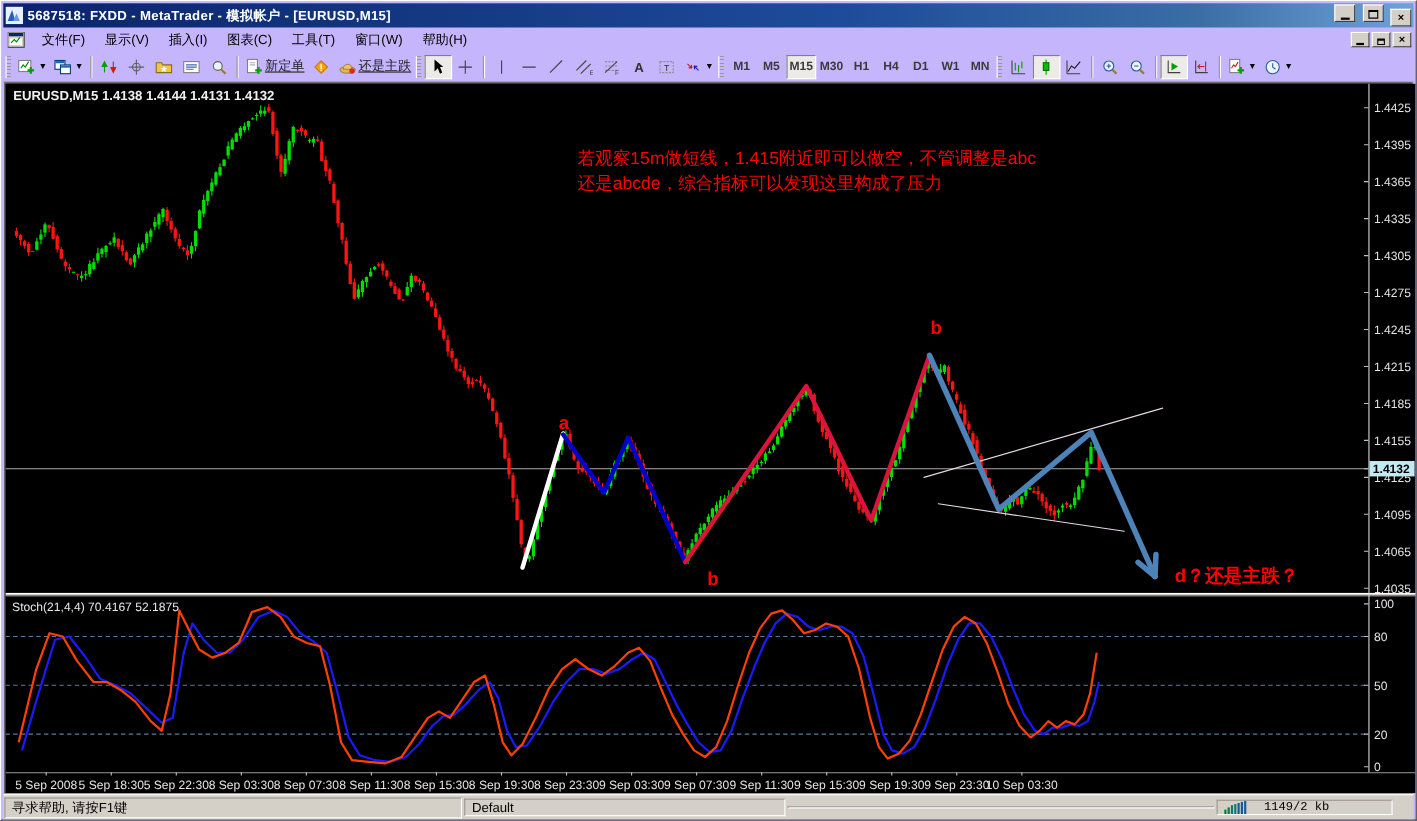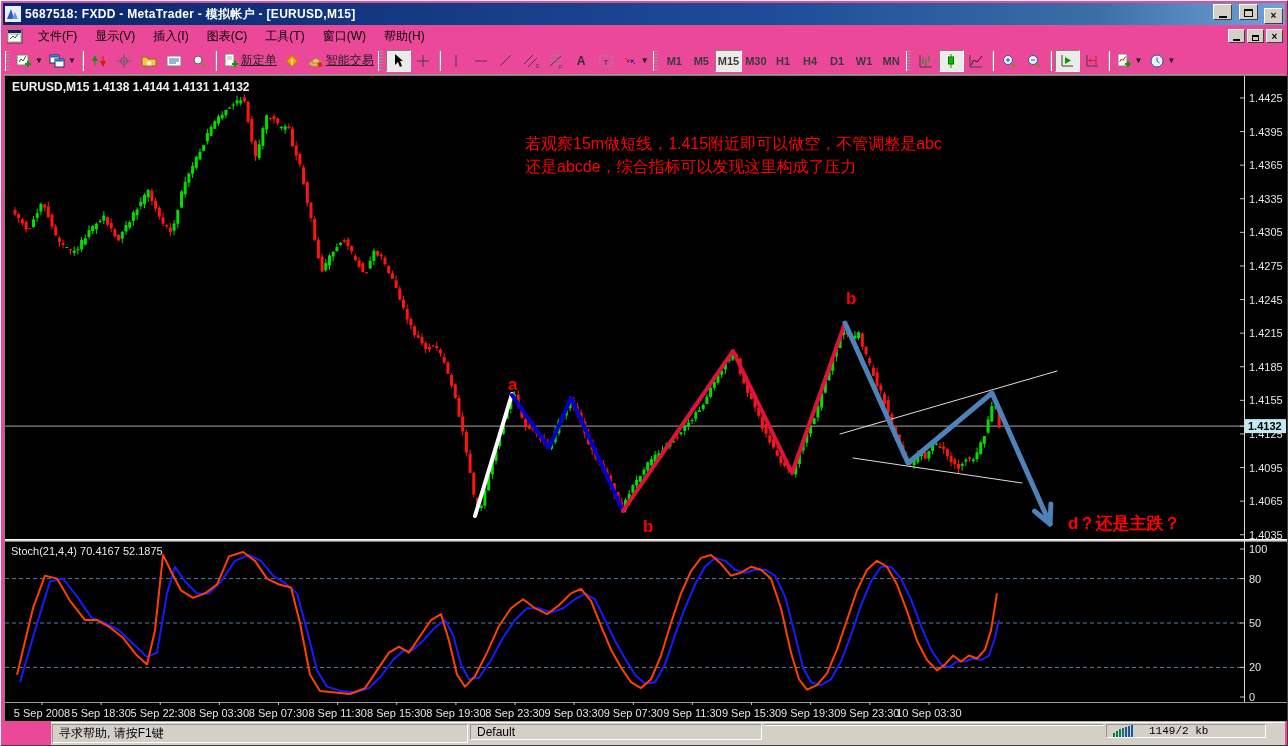--- a/index.html
+++ b/index.html
@@ -1,17 +1,17 @@
 <!DOCTYPE html>
 <html><head>
 <meta charset="utf-8">
 <style>
   html,body{margin:0;padding:0;background:#808080;}
   *{box-sizing:border-box;}
-  .window{position:relative;width:1288px;height:746px;background:#ec4899;padding:2px;
+  .window{position:relative;width:1288px;height:746px;background:#c4b5fd;padding:2px;
           font-family:"Liberation Sans",sans-serif;overflow:hidden;
           border-left:1px solid #fff;border-top:1px solid #fff;border-right:1px solid #404040;border-bottom:1px solid #404040;}
   
   .titlebar{height:22px;display:flex;align-items:center;padding:0 2px;color:#fff;
             background:linear-gradient(90deg,#0A246A 0%,#1E4C9A 60%,#3A6EA5 85%,#6FA3D8 100%);}
   .title-icon{width:16px;height:16px;margin-right:4px;display:inline-flex;align-items:center;justify-content:center;}
   .title-text{font-size:12px;font-weight:bold;flex:1;white-space:nowrap;letter-spacing:0.3px;}
   .winbtn{width:19px;height:16px;margin-left:2px;background:#D4D0C8;border:1px solid;
           border-color:#fff #404040 #404040 #fff;font-size:10px;line-height:13px;text-align:center;
           color:#000;font-weight:bold;padding:0;font-family:"Liberation Sans",sans-serif;}
@@ -35,22 +35,22 @@
   .tb-btn.selected{border-color:#808080 #fff #fff #808080;background:#ECEBE7;}
   .tb-btn .drop{font-size:8px;color:#000;margin-left:1px;}
   .tb-btn .tb-label{font-size:12px;white-space:nowrap;text-decoration:underline;}
   .tb-btn.tf{font-weight:bold;color:#3a3a3a;min-width:27px;}
   .tb-sep{width:2px;height:20px;margin:0 3px;border-left:1px solid #9a968e;border-right:1px solid #fff;}
   
   .chart-area{position:relative;height:646px;margin:0 1px;background:#000;
               border-left:1px solid #808080;border-top:1px solid #808080;}
   .chart-area svg{position:absolute;left:0;top:0;}
   
-  .statusbar{height:24px;margin-top:0;border-top:2px groove #fff;display:flex;align-items:flex-start;
-             font-size:12px;color:#000;padding:1px 1px 1px 1px;background:#D4D0C8;margin-left:48px;}
+  .statusbar{height:24px;margin-top:0;border-top:2px groove #fff;display:flex;align-items:center;
+             font-size:12px;color:#000;padding:1px 1px 1px 1px;background:#D4D0C8;}
   .sb-panel{border:1px solid;border-color:#9a968e #fff #fff #9a968e;display:flex;align-items:center;
             padding:0 6px;margin-right:2px;white-space:nowrap;overflow:hidden;}
   .sb-help{width:416px;}
   .sb-profile{width:292px;}
   .sb-fill{flex:1;}
   .sb-conn{width:160px;gap:16px;font-family:"Liberation Mono",monospace;font-size:11px;}
   .connbars{display:inline-flex;align-items:flex-end;gap:1px;height:12px;}
   .connbars i{display:inline-block;width:2px;}
   .sb-grip{width:16px;background:repeating-linear-gradient(135deg,transparent 0 3px,#808080 3px 4px,#fff 4px 5px);}
 </style>
@@ -200,21 +200,21 @@
           </span>
         </div>
         <div class="tb-btn">
           <span>
             <svg width="16" height="16" style="display:block">
               <ellipse cx="8" cy="10.5" rx="7" ry="3" fill="#E8B64C" stroke="#a8854a"></ellipse>
               <path d="M4 10a4 4.5 0 0 1 8 0z" fill="#F0C860" stroke="#a8854a"></path>
               <circle cx="12" cy="11.5" r="2.5" fill="#D42A2A"></circle>
             </svg>
           </span>
-          <span class="tb-label">智能交易</span>
+          <span class="tb-label">还是主跌</span>
         </div>
       </div>
       <div class="band">
         <span class="grip"></span>
         <div class="tb-btn selected">
           <span>
             <svg width="16" height="16" style="display:block">
               <polygon points="5,1 5,12 8,9 10,14 12,13 10,8 13,8" fill="#000"></polygon>
             </svg>
           </span>

